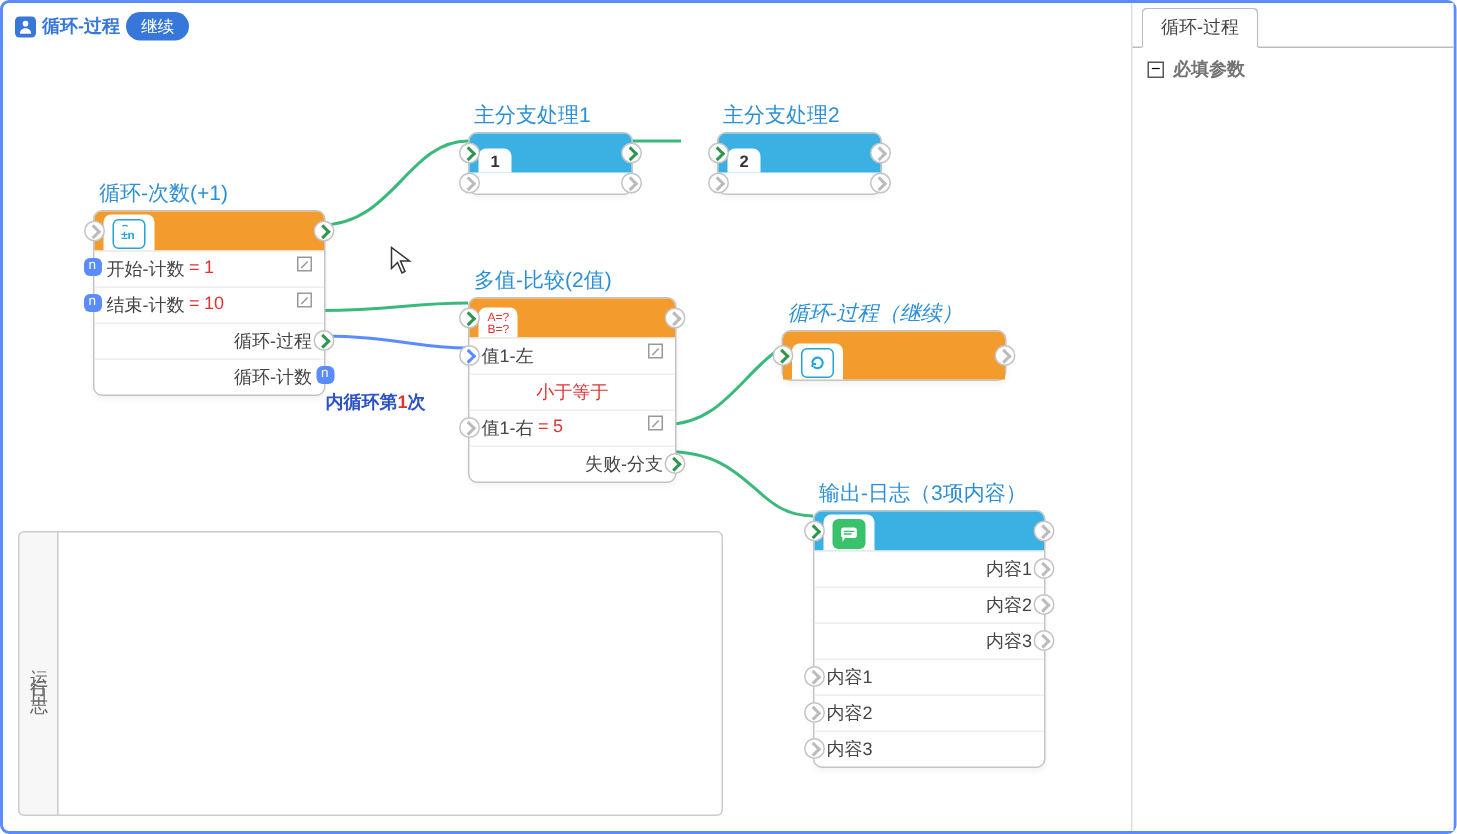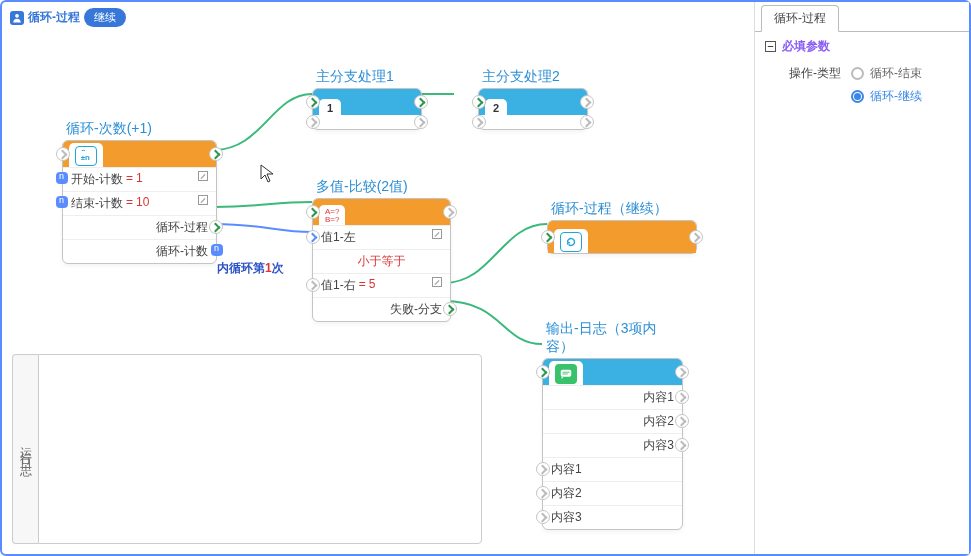--- a/index.html
+++ b/index.html
@@ -226,21 +226,21 @@
     display: flex;
     align-items: center;
     gap: 6px;
   }
   .sb-collapse {
     width: 11px; height: 11px;
     border: 1px solid #555;
     display: flex; align-items: center; justify-content: center;
     font-size: 11px; line-height: 9px;
   }
-  .sb-sec-title { font-weight: 600; color: #8b5cf6; }
+  .sb-sec-title { font-weight: 600; color: #737373; }
   .sb-field {
     display: flex;
     padding: 4px 10px 4px 26px;
     gap: 10px;
   }
   .sb-field-l { color: #444; width: 60px; text-align: right; }
   .sb-radios { display: flex; flex-direction: column; gap: 6px; flex: 1; }
   .sb-radio {
     display: flex; align-items: center; gap: 6px;
     cursor: pointer;
@@ -403,39 +403,39 @@
           <span class="param-label">失败-分支</span>
           <span class="port out chev" style="top:4px;"></span>
         </div>
       </div>
     </div>
 
     <div class="label-anno" style="left:215px; top:258px;">
       <span>内循环第</span><span style="color:#d33;">1</span><span>次</span>
     </div>
 
-    <div class="node" style="left:545px; top:198px; width:150px;">
+    <div class="node" style="left:519px; top:198px; width:150px;font-style:italic;">
       <div class="node-label-top">循环-过程（继续）</div>
       <div class="node-box">
         <div class="node-head head-orange" style="height:32px;">
           <div class="node-head-tab">
               <span class="icon-box ic-white">
                 <svg class="mini" viewBox="0 0 16 16">
                   <path d="M4 8a4 4 0 1 1 1.2 2.8" stroke="#22a4d6" stroke-width="1.6" fill="none"></path>
                   <path d="M4 11l.5-2.5L7 9" stroke="#22a4d6" stroke-width="1.6" fill="none"></path>
                 </svg>
               </span>
             </div>
           <span class="port in chev" style="top:9px;"></span>
           <span class="port out chev chev-gray" style="top:9px;"></span>
         </div>
       </div>
     </div>
 
-    <div class="node" style="left:540px; top:318px; width:141px;">
+    <div class="node" style="left:540px; top:318px; width:155px;">
       <div class="node-label-top">输出-日志（3项内容）</div>
       <div class="node-box">
         <div class="node-head head-blue">
           <div class="node-head-tab">
               <span class="icon-box ic-green">
                 <svg class="mini" viewBox="0 0 16 16">
                   <rect x="2" y="3" width="12" height="8" rx="2" fill="#fff"></rect>
                   <path d="M5 11l-2 3v-3" fill="#fff"></path>
                   <line x1="4" y1="6" x2="12" y2="6" stroke="#39c26b"></line>
                   <line x1="4" y1="8" x2="10" y2="8" stroke="#39c26b"></line>
@@ -485,27 +485,14 @@
 
   </div>
 
   <div class="sidebar">
     <span class="sb-tab">循环-过程</span>
     <div class="sb-line"></div>
     <div class="sb-sec">
       <span class="sb-collapse">−</span>
       <span class="sb-sec-title">必填参数</span>
     </div>
-    <div class="sb-field">
-      <span class="sb-field-l">操作-类型</span>
-      <div class="sb-radios">
-        <label class="sb-radio">
-          <span class="dot"></span>
-            <span class="txt">循环-结束</span>
-        </label>
-        <label class="sb-radio sel">
-          <span class="dot"></span>
-            <span class="txt">循环-继续</span>
-        </label>
-      </div>
-    </div>
   </div>
 </div>
 
 </body></html>

